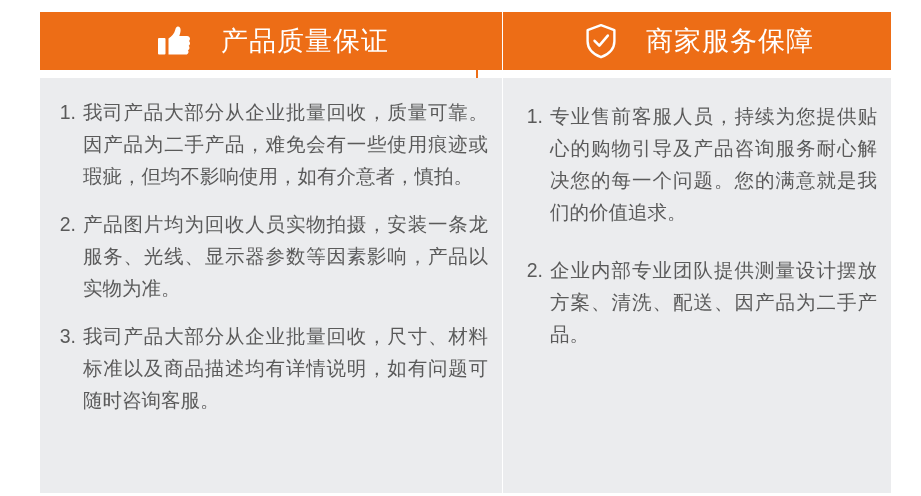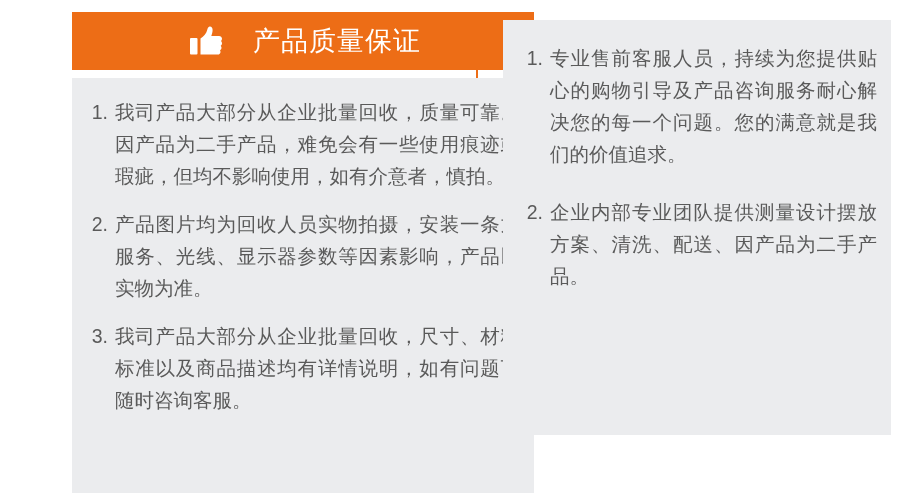--- a/index.html
+++ b/index.html
@@ -29,21 +29,21 @@
     width: 2px;
     height: 473px;
     background: #ED6D16;
   }
 
   
   .card {
     position: absolute;
     top: 12px;
   }
-  .card-left  { left: 72px;  width: 462px; }
+  .card-left  { left: 40px;  width: 462px; }
   .card-right { left: 503px; width: 388px; }
 
   
   .card-header {
     height: 58px;
     background: #ED6D16;
     display: flex;
     align-items: center;
     justify-content: center;
     box-sizing: border-box;
@@ -144,20 +144,30 @@
         <li class="note-item">
           <span class="note-index">3.</span>
           <span class="note-text">我司产品大部分从企业批量回收，尺寸、材料标准以及商品描述均有详情说明，如有问题可随时咨询客服。</span>
         </li>
       </ul>
     </div>
   </div>
 
   <div class="card card-right">
 
+    <div class="card-header">
+      <span class="card-header-icon">
+        <svg width="40" height="40" viewBox="0 0 40 40" aria-hidden="true">
+          <path d="M20 4.2 L33.4 9.1 L33.4 20.2 C33.4 27.6 27.8 33.2 20 36.2
+                   C12.2 33.2 6.6 27.6 6.6 20.2 L6.6 9.1 Z" fill="none" stroke="#ffffff" stroke-width="2.4" stroke-linejoin="round"></path>
+          <path d="M13.6 19.8 L18.3 24.6 L26.8 14.6" fill="none" stroke="#ffffff" stroke-width="2.6" stroke-linecap="round" stroke-linejoin="round"></path>
+        </svg>
+      </span>
+      <span class="card-header-title">商家服务保障</span>
+    </div>
 
     <div class="card-body">
       <ul class="note-list">
         <li class="note-item">
           <span class="note-index">1.</span>
           <span class="note-text">专业售前客服人员，持续为您提供贴心的购物引导及产品咨询服务耐心解决您的每一个问题。您的满意就是我们的价值追求。</span>
         </li>
         <li class="note-item">
           <span class="note-index">2.</span>
           <span class="note-text">企业内部专业团队提供测量设计摆放方案、清洗、配送、因产品为二手产品。</span>

